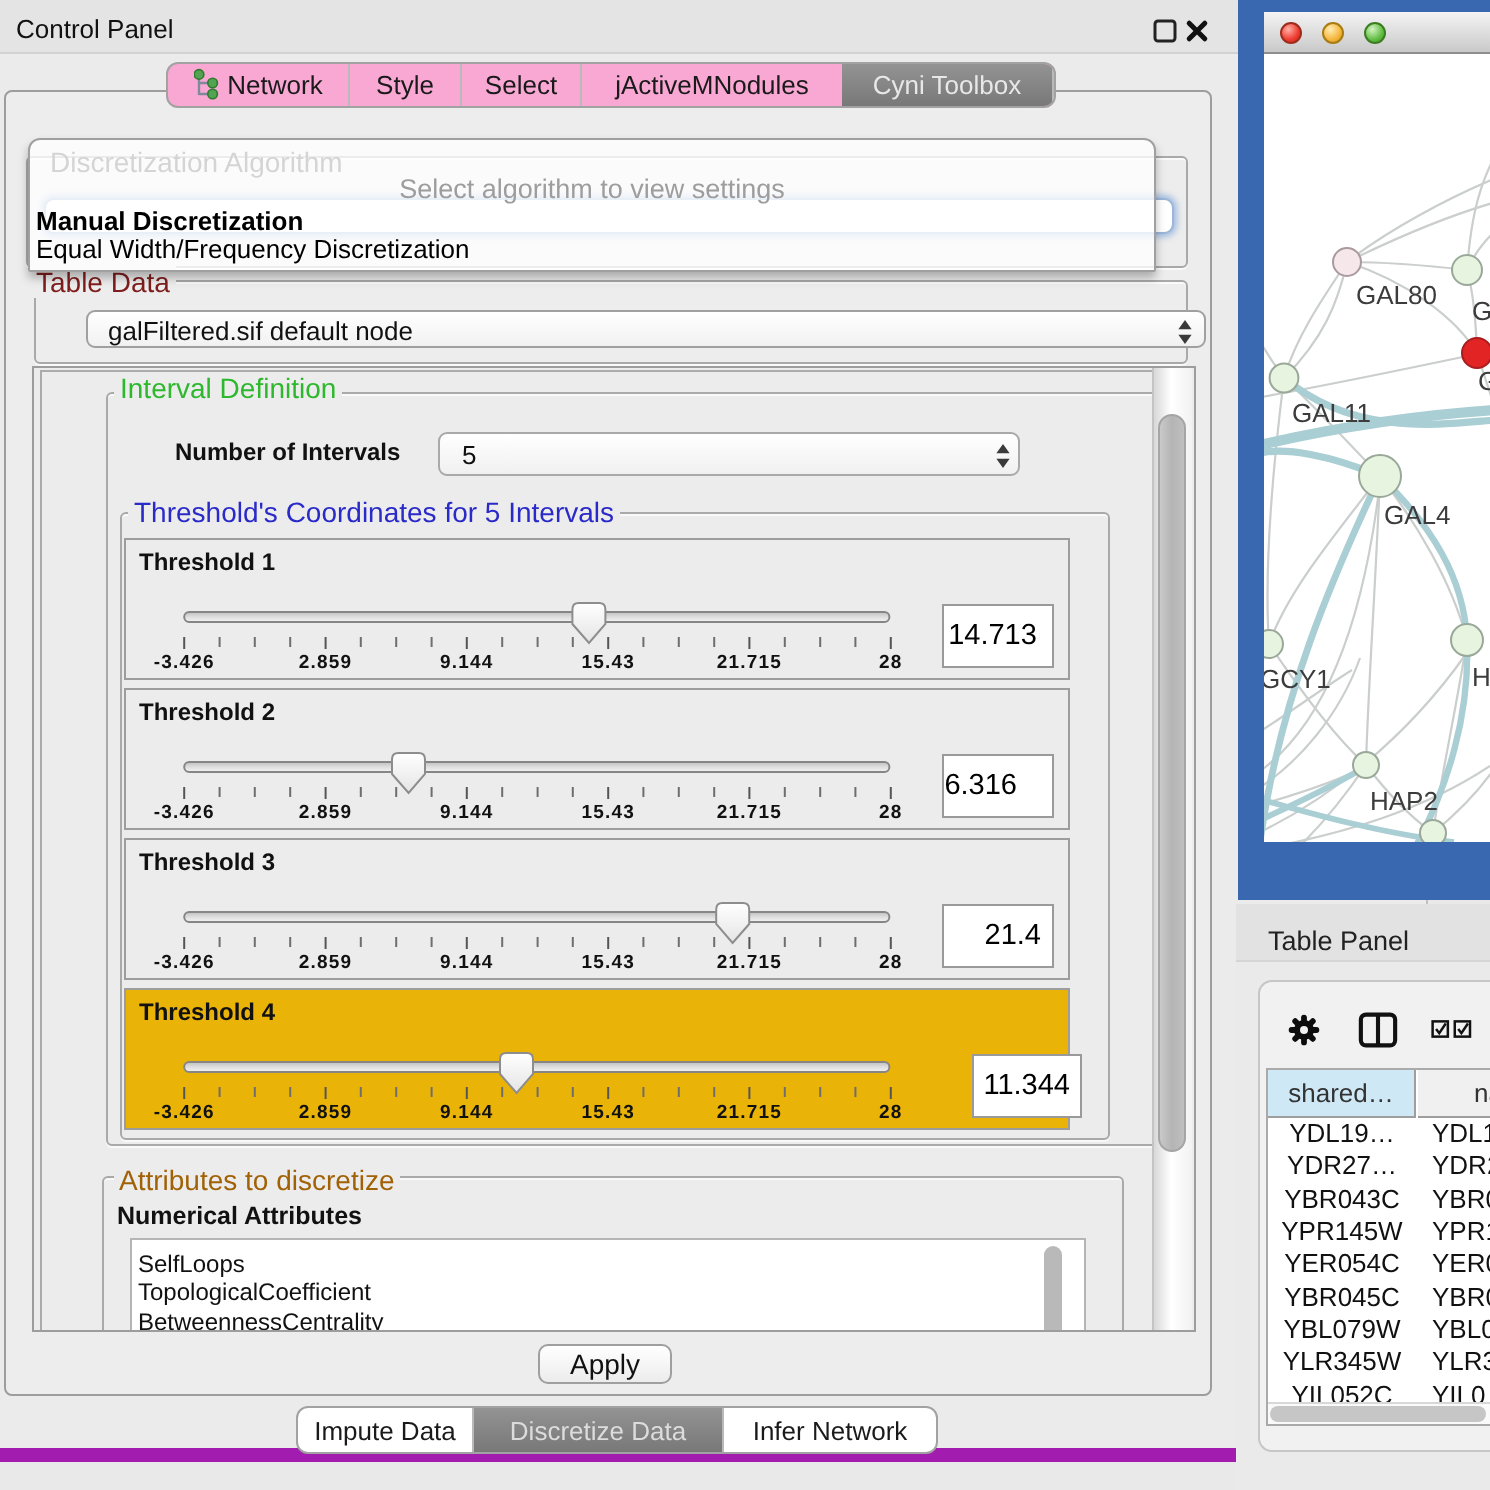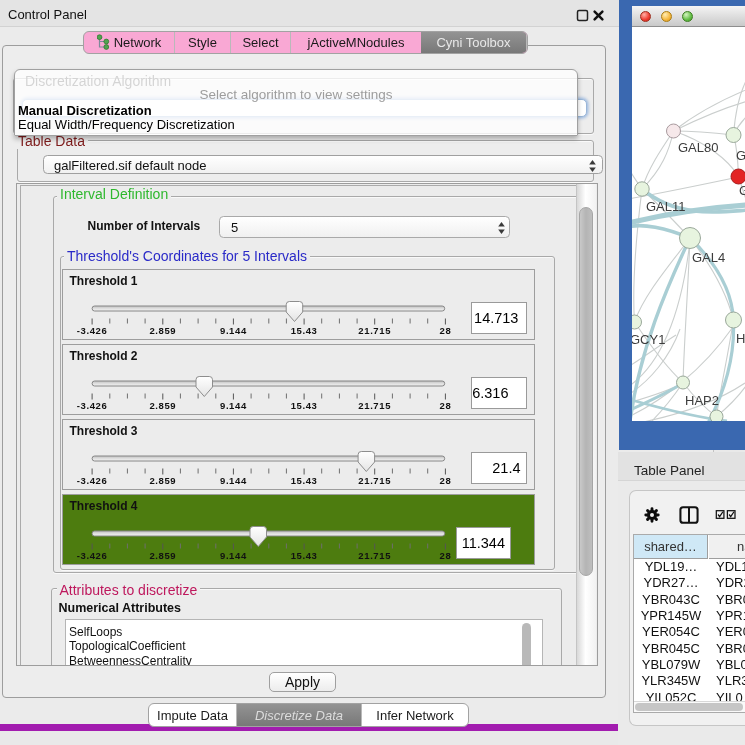--- a/index.html
+++ b/index.html
@@ -209,21 +209,21 @@
           <text x="29.1" y="64" text-anchor="middle" font-size="9.5" font-weight="bold" letter-spacing="0.6" fill="#111" font-family="Liberation Sans, sans-serif">-3.426</text>
             <text x="99.8" y="64" text-anchor="middle" font-size="9.5" font-weight="bold" letter-spacing="0.6" fill="#111" font-family="Liberation Sans, sans-serif">2.859</text>
             <text x="170.4" y="64" text-anchor="middle" font-size="9.5" font-weight="bold" letter-spacing="0.6" fill="#111" font-family="Liberation Sans, sans-serif">9.144</text>
             <text x="241.1" y="64" text-anchor="middle" font-size="9.5" font-weight="bold" letter-spacing="0.6" fill="#111" font-family="Liberation Sans, sans-serif">15.43</text>
             <text x="311.7" y="64" text-anchor="middle" font-size="9.5" font-weight="bold" letter-spacing="0.6" fill="#111" font-family="Liberation Sans, sans-serif">21.715</text>
             <text x="382.4" y="64" text-anchor="middle" font-size="9.5" font-weight="bold" letter-spacing="0.6" fill="#111" font-family="Liberation Sans, sans-serif">28</text>
           <path d="M295.1 42 L295.1 34.7 Q295.1 31.5 298.3 31.5 L308.4 31.5 Q311.6 31.5 311.6 34.7 L311.6 42 L303.3 51.5 Z" fill="url(#th235)" stroke="#8d8d8d" stroke-width="1"></path>
         </svg>
         <div class="abs" style="left:408.5px; top:31.5px; width:55.5px; height:32.5px; background:#fff; border:1px solid #9a9a9a; font-size:14.5px; color:#000; line-height:30px; text-align:right; padding-right:5px;">21.4</div>
       </div>
-      <div class="abs" style="left:44.5px; top:310px; width:473px; height:71px; background:#4d7c0f; border:1px solid #9d9d9d;">
+      <div class="abs" style="left:44.5px; top:310px; width:473px; height:71px; background:#eab308; border:1px solid #9d9d9d;">
         <div class="abs" style="left:7px; top:4px; font-size:12px; font-weight:bold; color:#111;">Threshold 4</div>
         <svg class="abs" style="left:0; top:0;" width="473" height="71" viewBox="0 0 473 71">
           <defs>
               <linearGradient id="trk310" x1="0" y1="0" x2="0" y2="1">
             <stop offset="0" stop-color="#c0c0c0"></stop>
                 <stop offset="0.5" stop-color="#dedede"></stop>
                 <stop offset="1" stop-color="#f4f4f4"></stop>
               </linearGradient>
           <linearGradient id="th310" x1="0" y1="0" x2="0" y2="1">
             <stop offset="0" stop-color="#ffffff"></stop>
@@ -253,40 +253,40 @@
             <path d="M364.7 48.5 V53.5" stroke="#6e6e6e" stroke-width="1"></path>
             <path d="M382.4 48.5 V54.5" stroke="#555" stroke-width="1"></path>
           <text x="29.1" y="64" text-anchor="middle" font-size="9.5" font-weight="bold" letter-spacing="0.6" fill="#111" font-family="Liberation Sans, sans-serif">-3.426</text>
             <text x="99.8" y="64" text-anchor="middle" font-size="9.5" font-weight="bold" letter-spacing="0.6" fill="#111" font-family="Liberation Sans, sans-serif">2.859</text>
             <text x="170.4" y="64" text-anchor="middle" font-size="9.5" font-weight="bold" letter-spacing="0.6" fill="#111" font-family="Liberation Sans, sans-serif">9.144</text>
             <text x="241.1" y="64" text-anchor="middle" font-size="9.5" font-weight="bold" letter-spacing="0.6" fill="#111" font-family="Liberation Sans, sans-serif">15.43</text>
             <text x="311.7" y="64" text-anchor="middle" font-size="9.5" font-weight="bold" letter-spacing="0.6" fill="#111" font-family="Liberation Sans, sans-serif">21.715</text>
             <text x="382.4" y="64" text-anchor="middle" font-size="9.5" font-weight="bold" letter-spacing="0.6" fill="#111" font-family="Liberation Sans, sans-serif">28</text>
           <path d="M187.0 42 L187.0 34.7 Q187.0 31.5 190.2 31.5 L200.3 31.5 Q203.5 31.5 203.5 34.7 L203.5 42 L195.3 51.5 Z" fill="url(#th310)" stroke="#8d8d8d" stroke-width="1"></path>
         </svg>
-        <div class="abs" style="left:393px; top:31.5px; width:55.5px; height:32.5px; background:#fff; border:1px solid #9a9a9a; font-size:14.5px; color:#000; line-height:30px; text-align:right; padding-right:5px;">11.344</div>
+        <div class="abs" style="left:423px; top:31.5px; width:55.5px; height:32.5px; background:#fff; border:1px solid #9a9a9a; font-size:14.5px; color:#000; line-height:30px; text-align:right; padding-right:5px;">11.344</div>
       </div>
 
       <div class="abs etch" style="left:34px; top:404px; width:511px; height:120px;"></div>
-      <div class="abs" style="left:39.5px; top:398px; font-size:14px; color:#be185d; padding:0 3px; background:#ececec;">Attributes to discretize</div>
+      <div class="abs" style="left:39.5px; top:398px; font-size:14px; color:#a16207; padding:0 3px; background:#ececec;">Attributes to discretize</div>
       <div class="abs" style="left:41.5px; top:417px; font-size:12.5px; font-weight:bold; color:#111;">Numerical Attributes</div>
       <div class="abs" style="left:47.5px; top:435px; width:478px; height:60px; background:#fff; border:1px solid #b5b5b5;">
         <div style="padding:5px 0 0 3.5px; font-size:12px; color:#111; line-height:14.4px;">SelfLoops<br>TopologicalCoefficient<br>BetweennessCentrality<br>ClusteringCoefficient</div>
         <div class="abs" style="left:456px; top:3px; width:9px; height:70px; background:#b9b9b9; border-radius:5px;"></div>
       </div>
 
       <div class="abs" style="left:559px; top:0px; width:20px; height:483px; background:linear-gradient(90deg,#d8d8d8,#ffffff 45%,#f2f2f2); border-left:1px solid #c4c4c4;"></div>
       <div class="abs" style="left:561.5px; top:23px; width:14.5px; height:369px; background:linear-gradient(90deg,#c9c9c9,#b4b4b4 50%,#bfbfbf); border:1px solid #a5a5a5; border-radius:8px;"></div>
     </div>
 
     <div class="abs" style="left:269px; top:672px; width:67px; height:20px; background:linear-gradient(#ffffff,#ececec); border:1px solid #9f9f9f; border-radius:5px; text-align:center; font-size:14px; color:#111; line-height:19px;">Apply</div>
 
     <div class="abs" id="bottabs" style="left:148px; top:703px; width:321px; height:24px; display:flex; background:#fff; border:1px solid #a2a2a2; border-radius:6px; overflow:hidden; font-size:13px; color:#1a1a1a;">
       <div style="flex:0 0 88px; display:flex; align-items:center; justify-content:center; border-right:1px solid #b9b9b9;">Impute Data</div>
-      <div style="flex:0 0 125px; display:flex; align-items:center; justify-content:center; border-right:1px solid #b9b9b9; background:linear-gradient(#939393,#787878); color:#dcdcdc;font-style:italic;">Discretize Data</div>
+      <div style="flex:0 0 125px; display:flex; align-items:center; justify-content:center; border-right:1px solid #b9b9b9; background:linear-gradient(#939393,#787878); color:#dcdcdc;">Discretize Data</div>
       <div style="flex:1; display:flex; align-items:center; justify-content:center;">Infer Network</div>
     </div>
   </div>
 
   <div class="abs" id="popup" style="left:14px; top:69px; width:564px; height:67px; background:rgba(255,255,255,0.78); box-shadow:0 3px 5px rgba(0,0,0,0.28); border:1px solid #a0a0a0; border-radius:6px 6px 1px 1px;">
     <div class="abs" style="left:0; top:17px; width:100%; text-align:center; font-size:13.5px; color:#9d9d9d;">Select algorithm to view settings</div>
     <div class="abs" style="left:3px; top:33px; font-size:13px; font-weight:bold; color:#000;">Manual Discretization</div>
     <div class="abs" style="left:3px; top:47px; font-size:13px; color:#000;">Equal Width/Frequency Discretization</div>
   </div>
 

